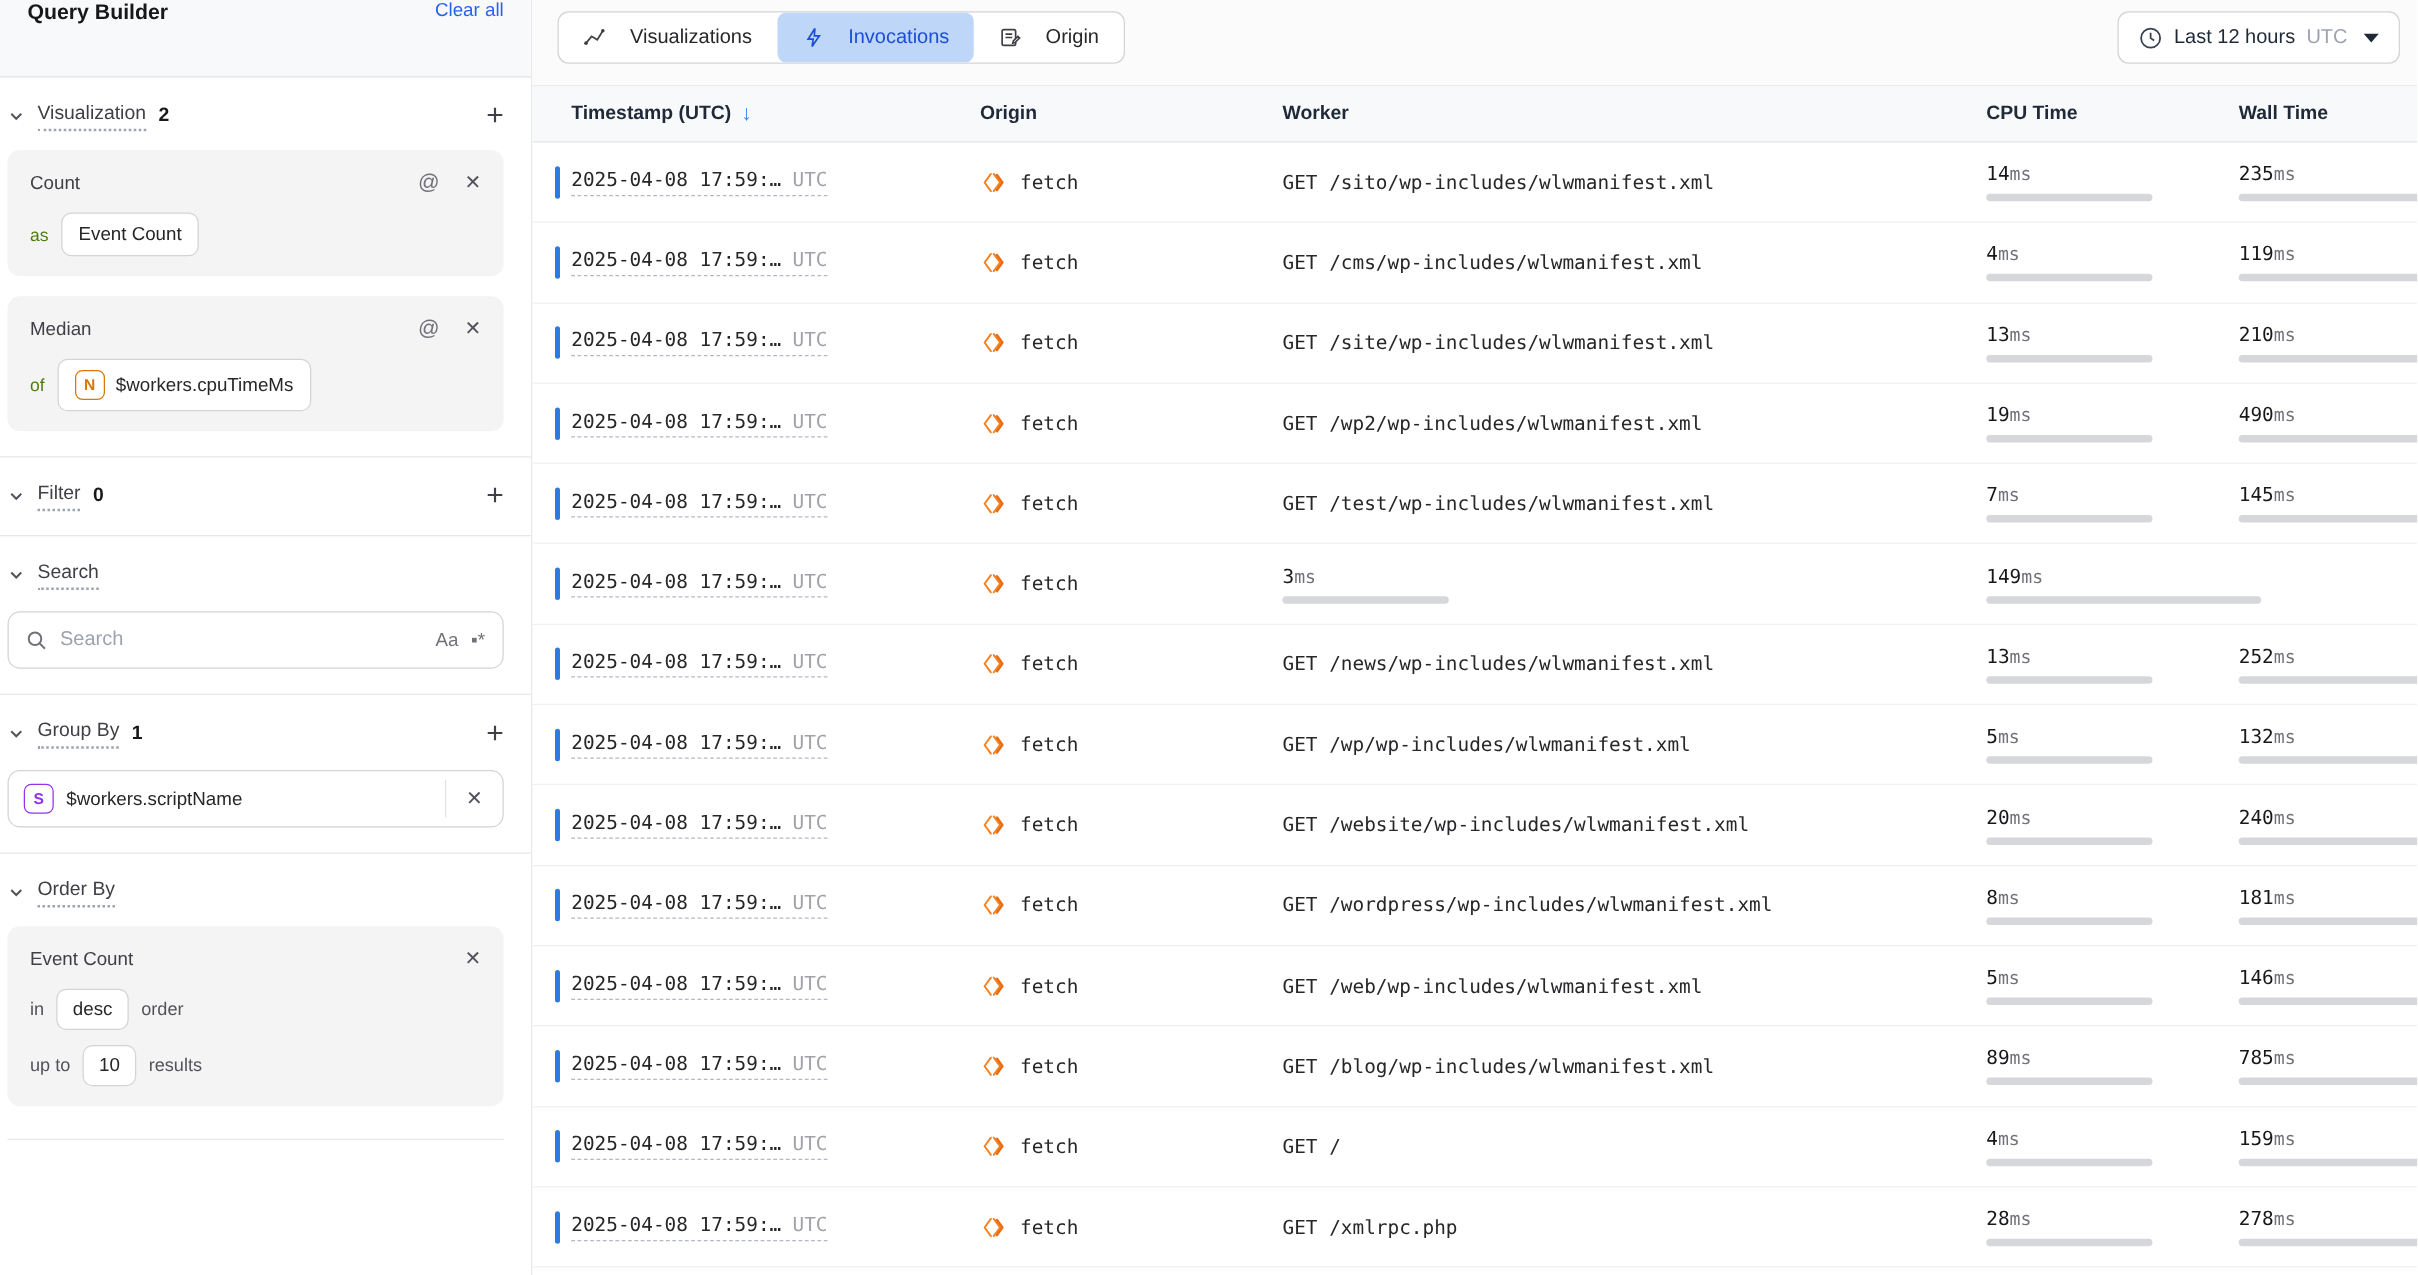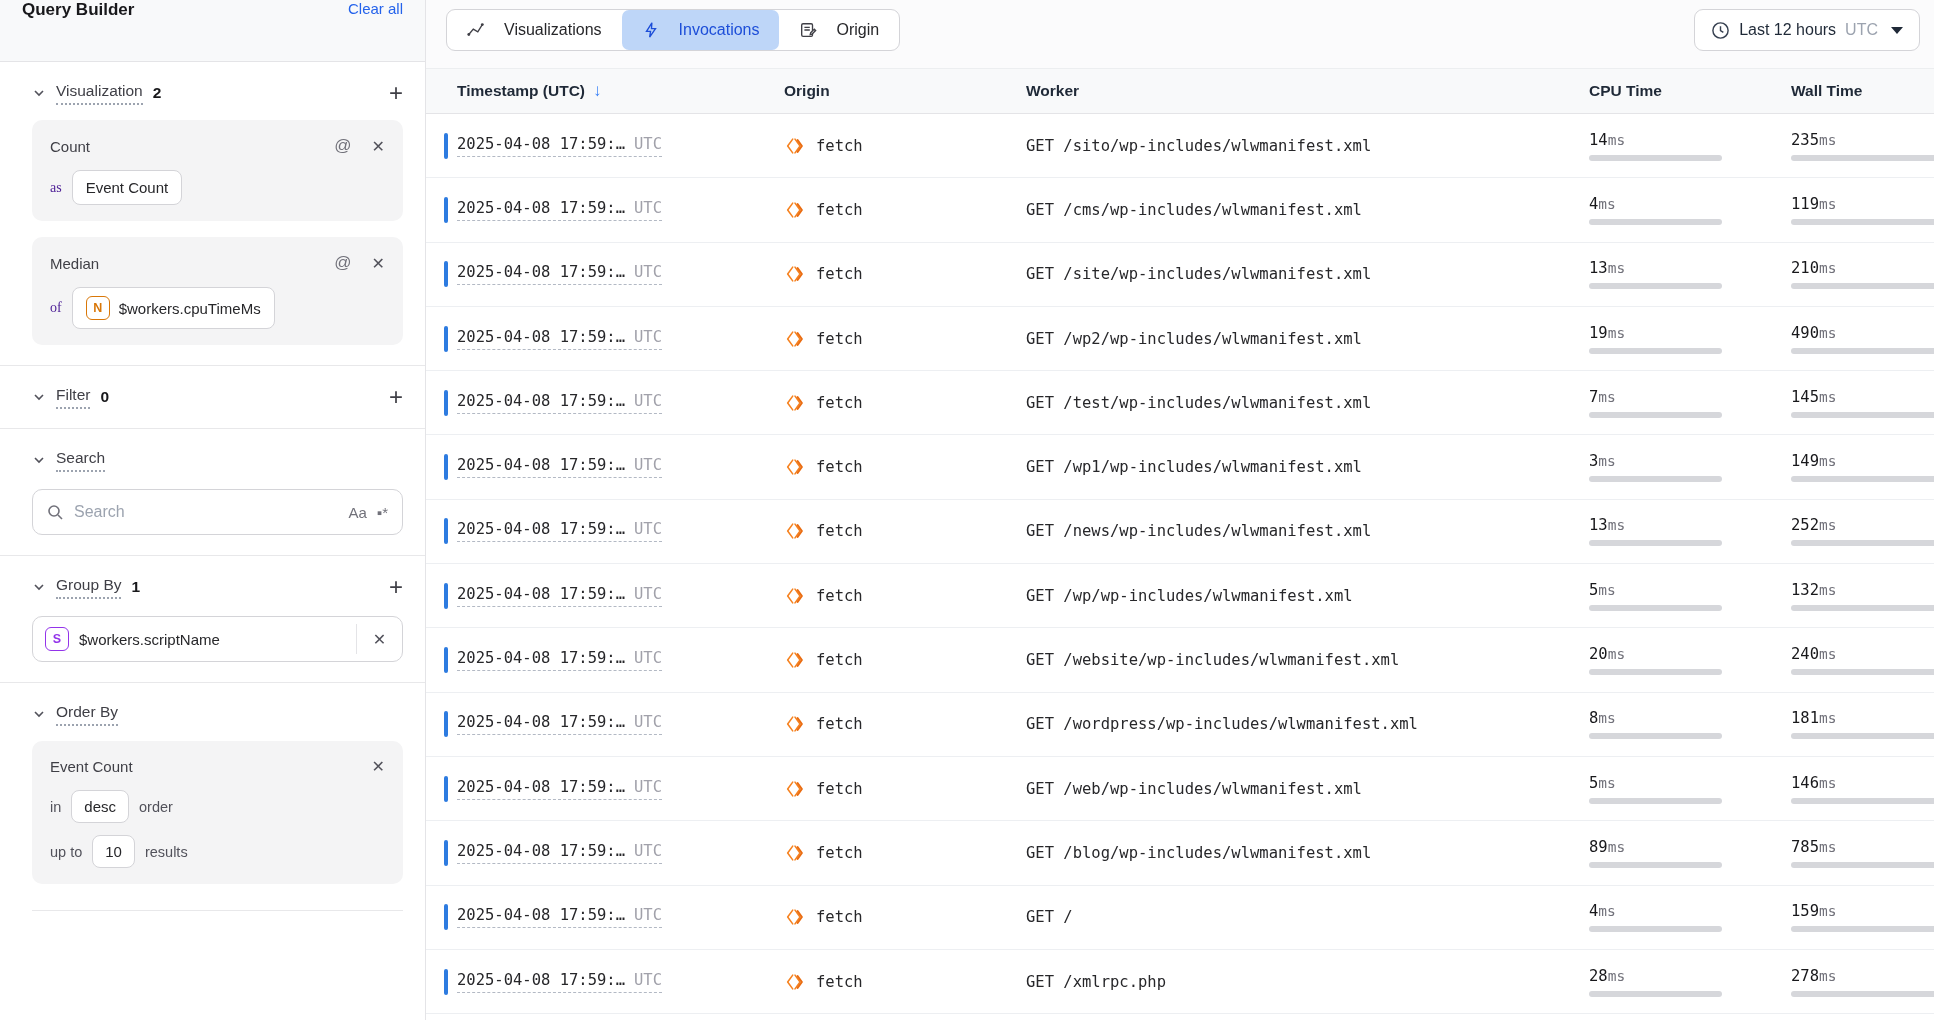--- a/index.html
+++ b/index.html
@@ -7,35 +7,35 @@
     font-family:"Liberation Sans", sans-serif; color:#27272a; }
   .app { display:flex; width:1934px; height:1020px; }
 
   
   .sidebar { width:426px; min-width:426px; border-right:1px solid #e4e4e7; background:#fff;
     display:flex; flex-direction:column; overflow:hidden; }
   .sb-header { height:62px; background:#f8f9fa; border-bottom:1px solid #e4e4e7;
     display:flex; justify-content:space-between; padding:0 22px; }
   .sb-title { font-size:17px; font-weight:bold; color:#18181b; }
   .clear-all { font-size:15px; color:#2563eb; cursor:pointer; }
-  .section { padding:16px 22px 20px 32px; }
+  .section { padding:16px 22px 20px 6px; }
   .section + .section { border-top:1px solid #e8e8ea; }
   .sec-head { display:flex; align-items:center; height:30px; }
   .chev { width:14px; height:14px; margin-right:10px; flex:0 0 auto; }
   .sec-label { font-size:15.5px; color:#3f3f46; border-bottom:2px dotted #9ca3af; padding-bottom:3px; }
   .sec-count { font-size:15.5px; font-weight:bold; color:#18181b; margin-left:10px; }
   .sec-plus { margin-left:auto; font-size:24px; font-weight:300; color:#3f3f46; line-height:1; cursor:pointer; }
   .card { background:#f4f4f5; border-radius:10px; padding:16px 18px; margin-top:12px; }
   .card-head { display:flex; align-items:center; }
   .card-title { font-size:15px; color:#3f3f46; }
   .card-icons { margin-left:auto; display:flex; align-items:center; gap:20px; }
   .at-ic { font-size:17px; color:#71717a; cursor:pointer; }
   .x-ic { font-size:16px; color:#52525b; cursor:pointer; }
   .card-row { display:flex; align-items:center; margin-top:14px; gap:10px; }
-  .muted { font-size:14px; color:#4c1d95;font-family:Liberation Serif, serif; }
+  .muted { font-size:14px; color:#4d7c0f; }
   .muted2 { font-size:14.5px; color:#52525b; }
   .chip { background:#fff; border:1px solid #d4d4d8; border-radius:8px; padding:8px 13px;
     font-size:15px; color:#27272a; display:inline-flex; align-items:center; gap:9px; }
   .fld-ic { width:24px; height:24px; border-radius:6px; display:inline-flex; align-items:center;
     justify-content:center; font-size:12.5px; font-weight:bold; border:1.6px solid; background:#fff; }
   .fld-n { color:#d97708; border-color:#d97708; }
   .fld-s { color:#9333ea; border-color:#9333ea; }
   .search-box { margin-top:14px; height:46px; border:1px solid #d4d4d8; border-radius:10px;
     display:flex; align-items:center; padding:0 14px; gap:10px; background:#fff; }
   .search-box input { border:none; outline:none; flex:1; font-size:16px; color:#27272a;
@@ -399,21 +399,20 @@
       <span class="ts-text mono"><span>2025-04-08 17:59:…</span><span class="ts-tz">UTC</span></span>
     </div>
     <div class="origin-cell">
       <svg class="wf-ic" width="22" height="22" viewBox="0 0 24 24" fill="none" stroke-linecap="round" stroke-linejoin="round">
         <path d="M9.5 4.5 L4 12 L9.5 19.5" stroke="#f6821f" stroke-width="1.7"></path>
         <path d="M12 4.5 L17.5 12 L12 19.5" stroke="#f6821f" stroke-width="1.7"></path>
         <path d="M14.8 5.5 L19.5 12 L14.8 18.5" stroke="#ea6d12" stroke-width="2.2"></path>
       </svg>
       <span class="mono">fetch</span>
     </div>
-    <div class="worker-cell mono">GET /wp1/wp-includes/wlwmanifest.xml</div>
     <div class="metric">
       <span><span class="val mono">3</span><span class="unit mono">ms</span></span>
       <span class="bar bar-cpu"><span class="bar-fill" style="width: 3.37079%;"></span></span>
     </div>
     <div class="metric">
       <span><span class="val mono">149</span><span class="unit mono">ms</span></span>
       <span class="bar bar-wall"><span class="bar-fill" style="width: 1%;"></span></span>
     </div>
   </div>
         <div class="grid trow">

